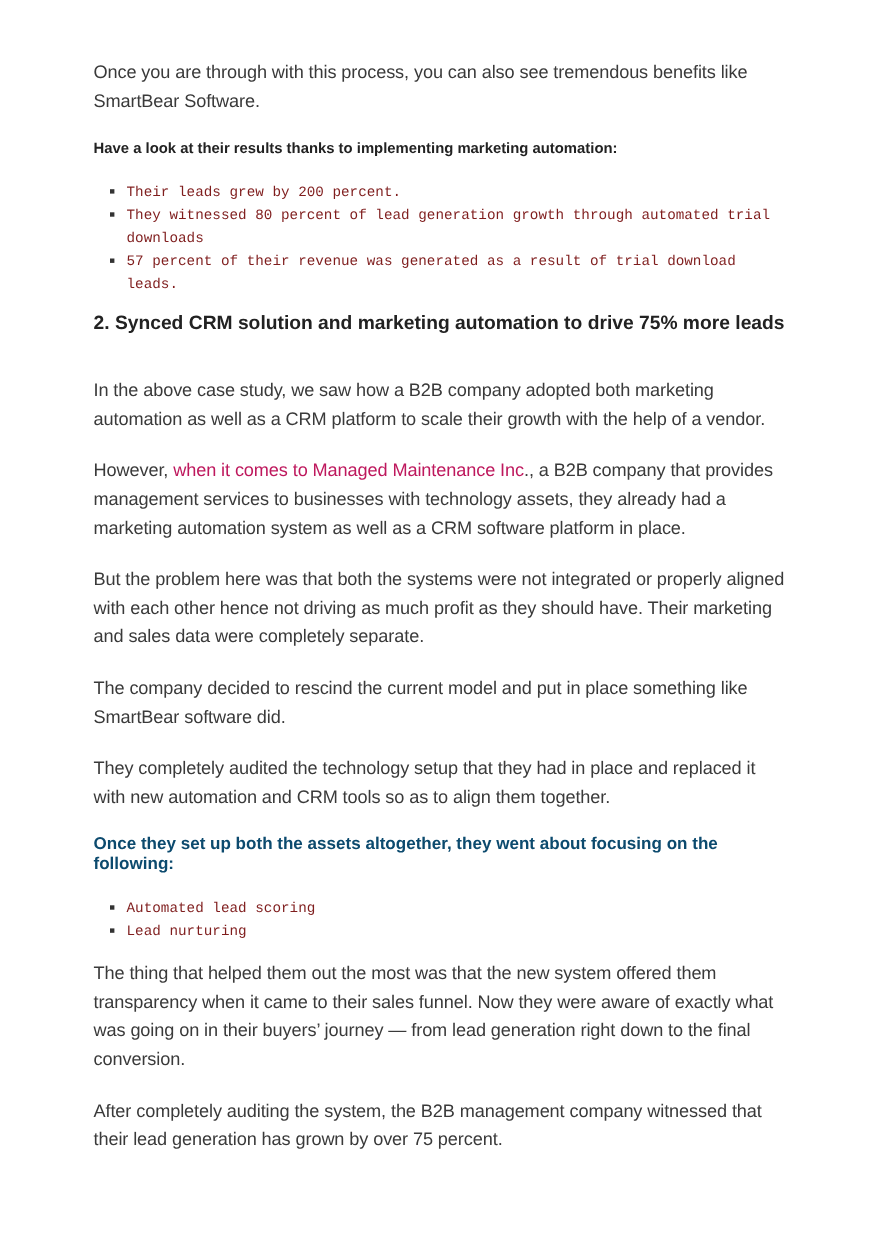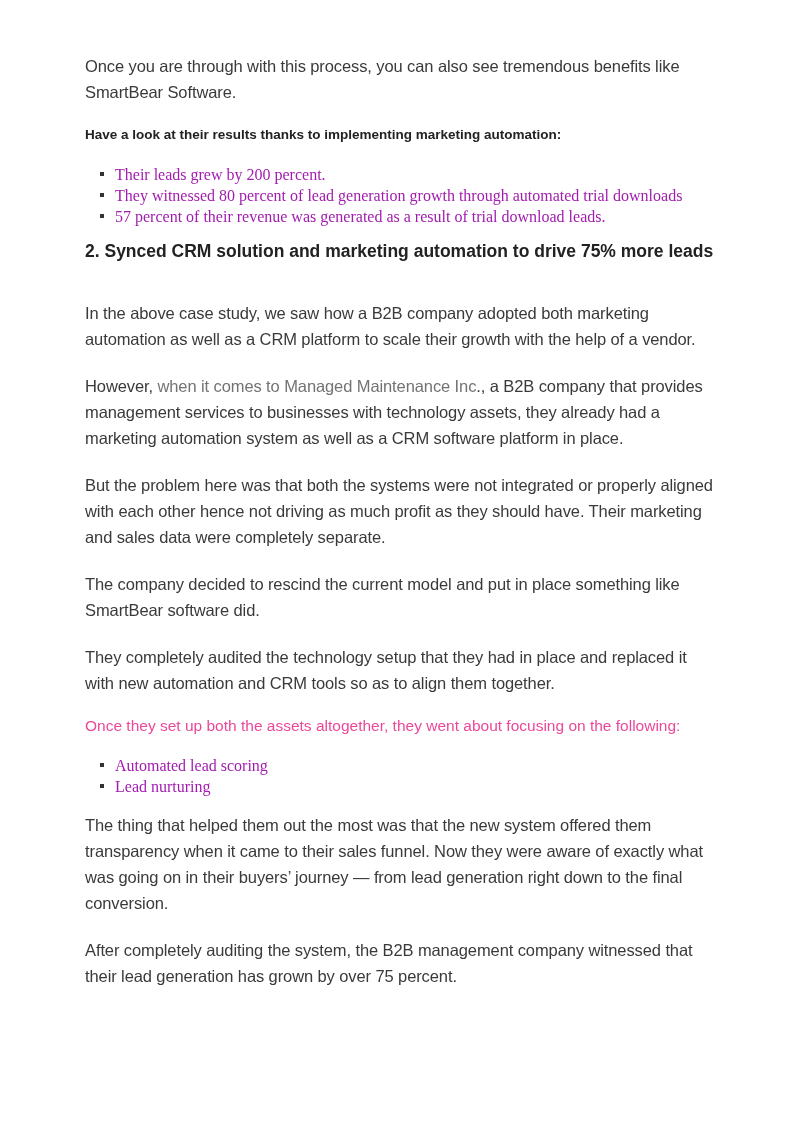--- a/index.html
+++ b/index.html
@@ -1,25 +1,25 @@
 <!DOCTYPE html>
 <html><head>
 <meta charset="utf-8">
 <style>
   html, body { margin: 0; padding: 0; background: #ffffff; }
   body { width: 794px; height: 1122px; position: relative; overflow: hidden; }
   .page { position: absolute; left: 85px; top: 38px; width: 630px; color: #333333; }
   .p { font-family: "Liberation Sans", sans-serif; font-size: 16.5px; line-height: 26px; margin: 15px 0 21px 0; color: #3a3a3a; letter-spacing: -0.1px; }
   .h4 { font-family: "Liberation Sans", sans-serif; font-weight: bold; font-size: 13.5px; line-height: 18px; color: #222222; margin: 12px 0 20px 0; }
-  .h3 { font-family: "Liberation Sans", sans-serif; font-weight: normal; font-size: 15.5px; line-height: 18px; color: #ec4899; margin: 0 0 20px 0; }
+  .h3 { font-family: "Liberation Sans", sans-serif; font-weight: bold; font-size: 15.5px; line-height: 18px; color: #0c4a6e; margin: 0 0 20px 0; }
   .h2 { font-family: "Liberation Sans", sans-serif; font-weight: bold; font-size: 17.5px; line-height: 21px; color: #222222; margin: 0 0 38px 0; }
   ul.bl { list-style: none; margin: 0 0 14px 0; padding: 0 0 0 15px; }
-  ul.bl li { font-family: Liberation Serif, serif; font-size: 16px; line-height: 21px; color: #a21caf; position: relative; padding-left: 15px; }
+  ul.bl li { font-family: Liberation Mono, monospace; font-size: 13px; line-height: 21px; color: #7f1d1d; position: relative; padding-left: 15px; }
   ul.bl li .bullet { position: absolute; left: 0; top: 8px; width: 4px; height: 4px; background: #333333; }
-  a.link { color: #737373; text-decoration: none; }
+  a.link { color: #be185d; text-decoration: none; }
 </style>
 </head>
 <body>
 
 <div class="page">
 
   <p class="p">Once you are through with this process, you can also see tremendous benefits like SmartBear Software.</p>
 
   <div class="h4">Have a look at their results thanks to implementing marketing automation:</div>
 

